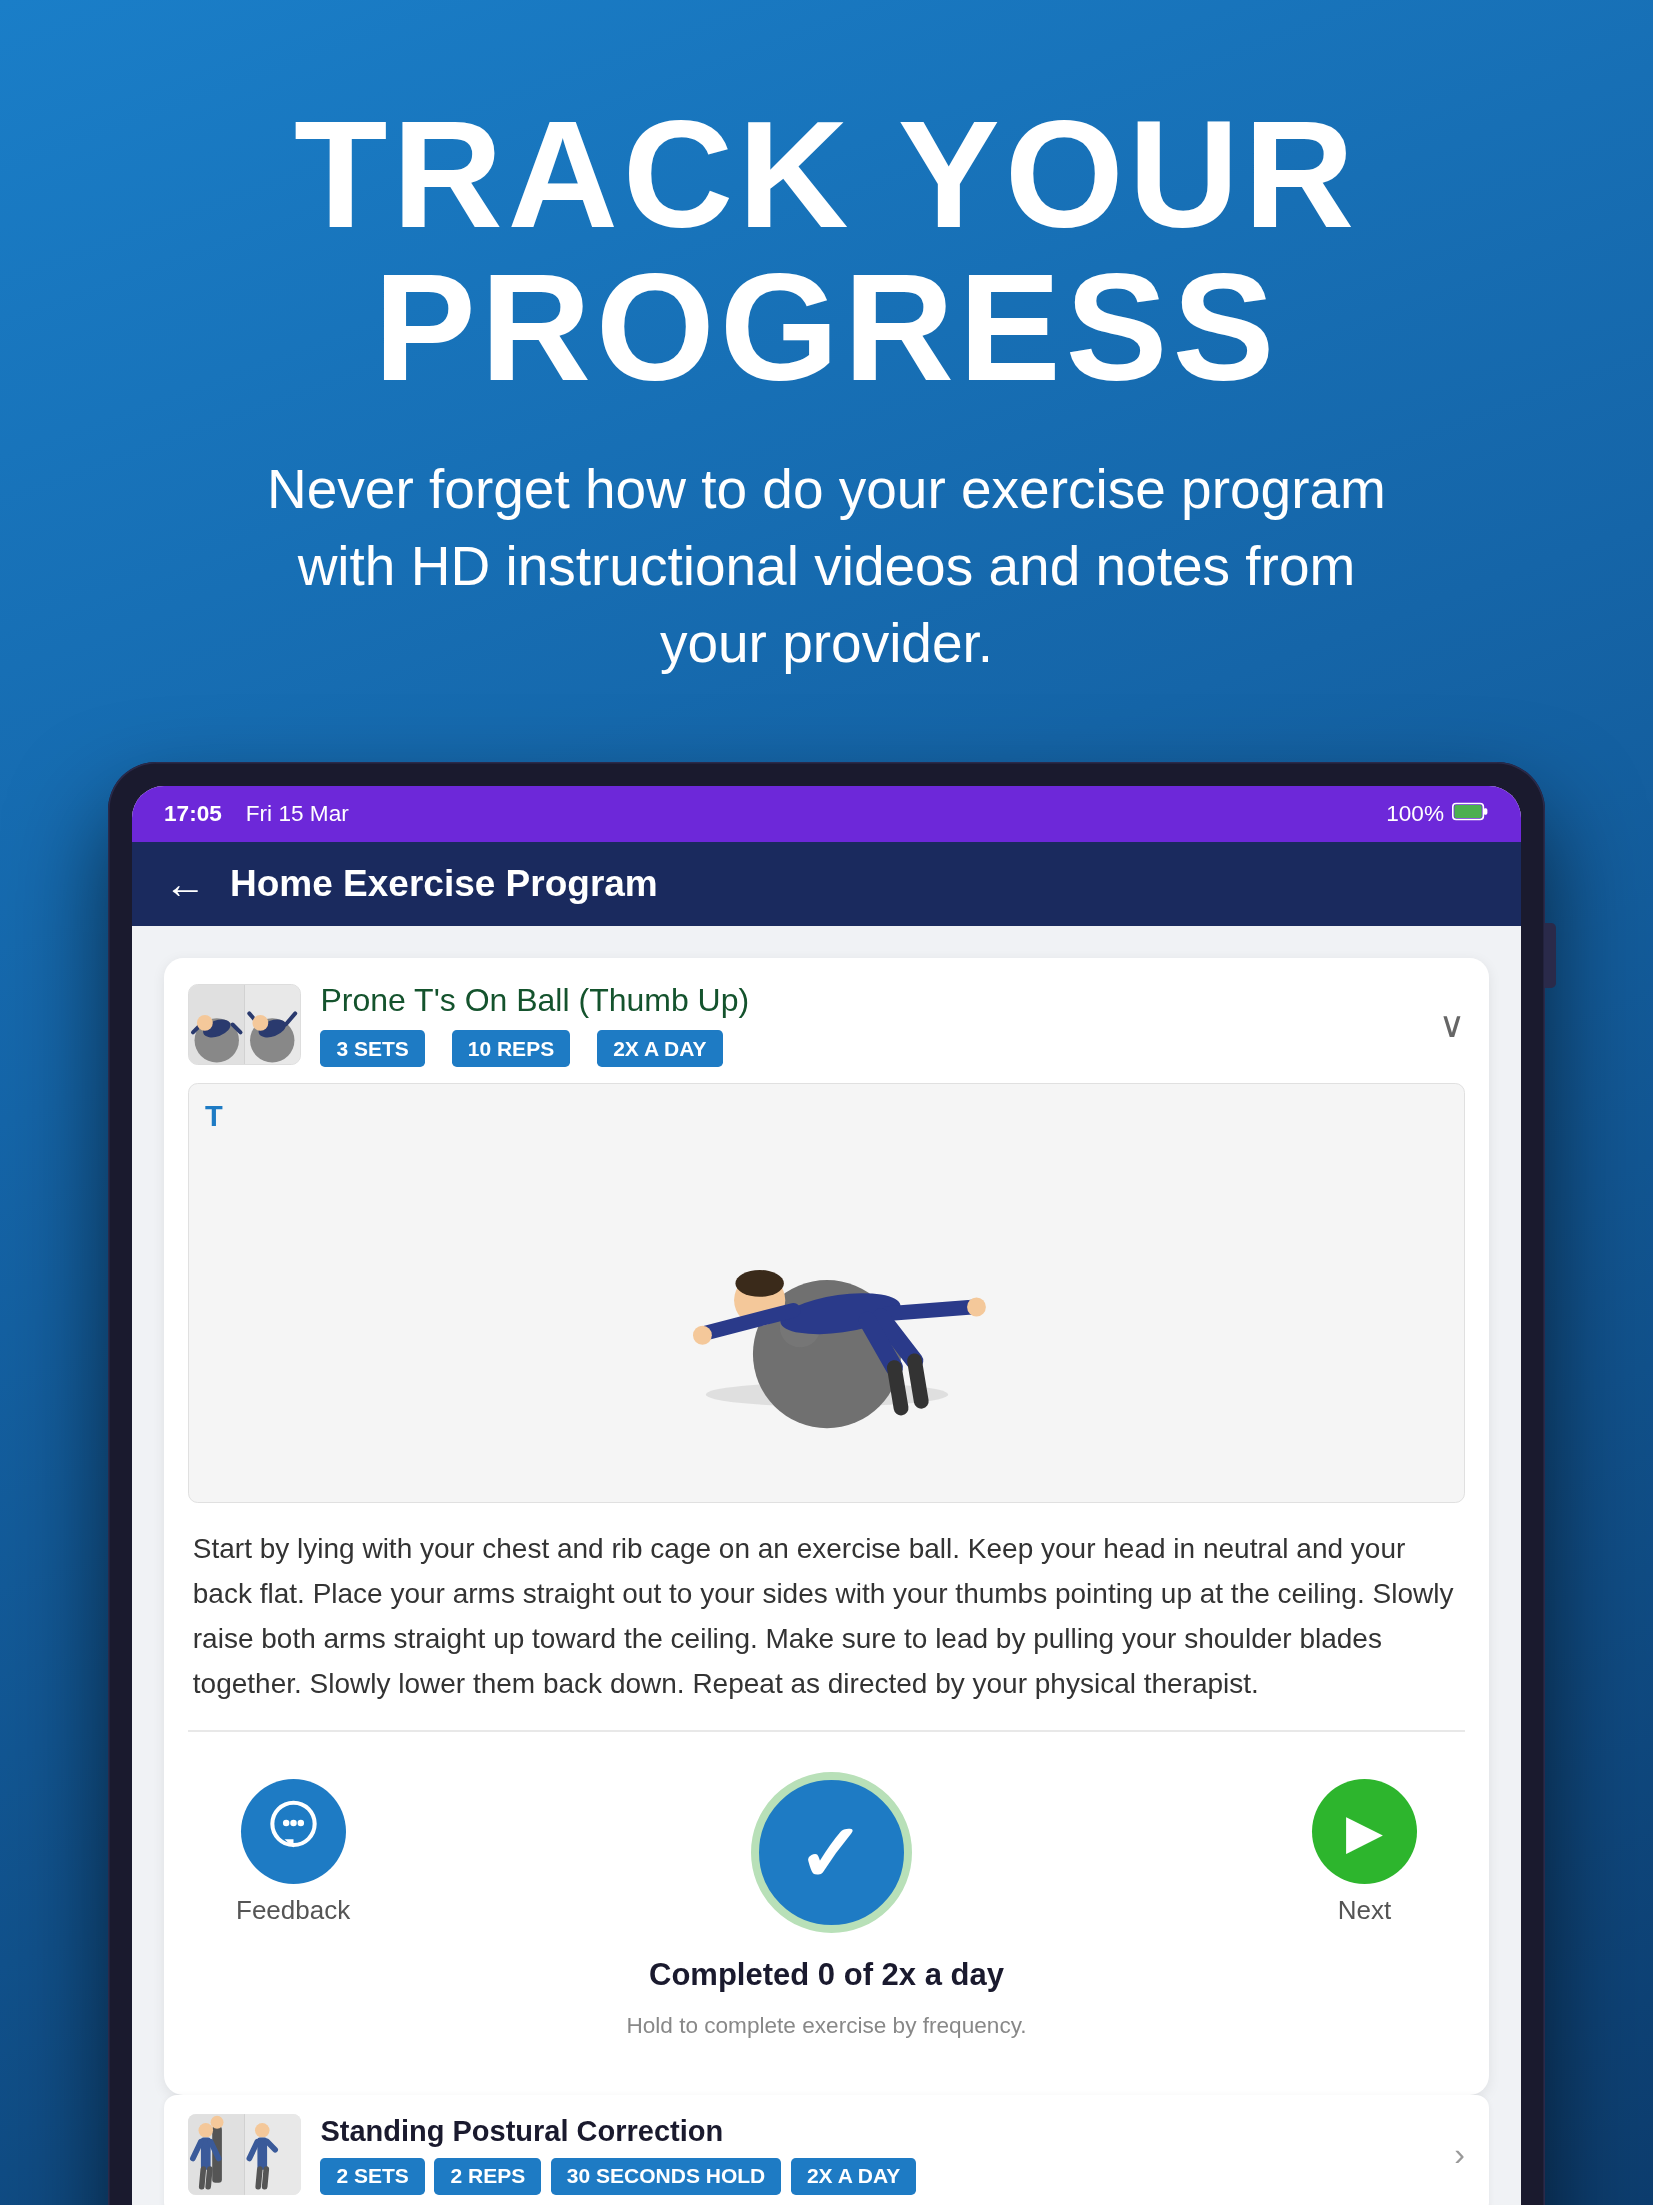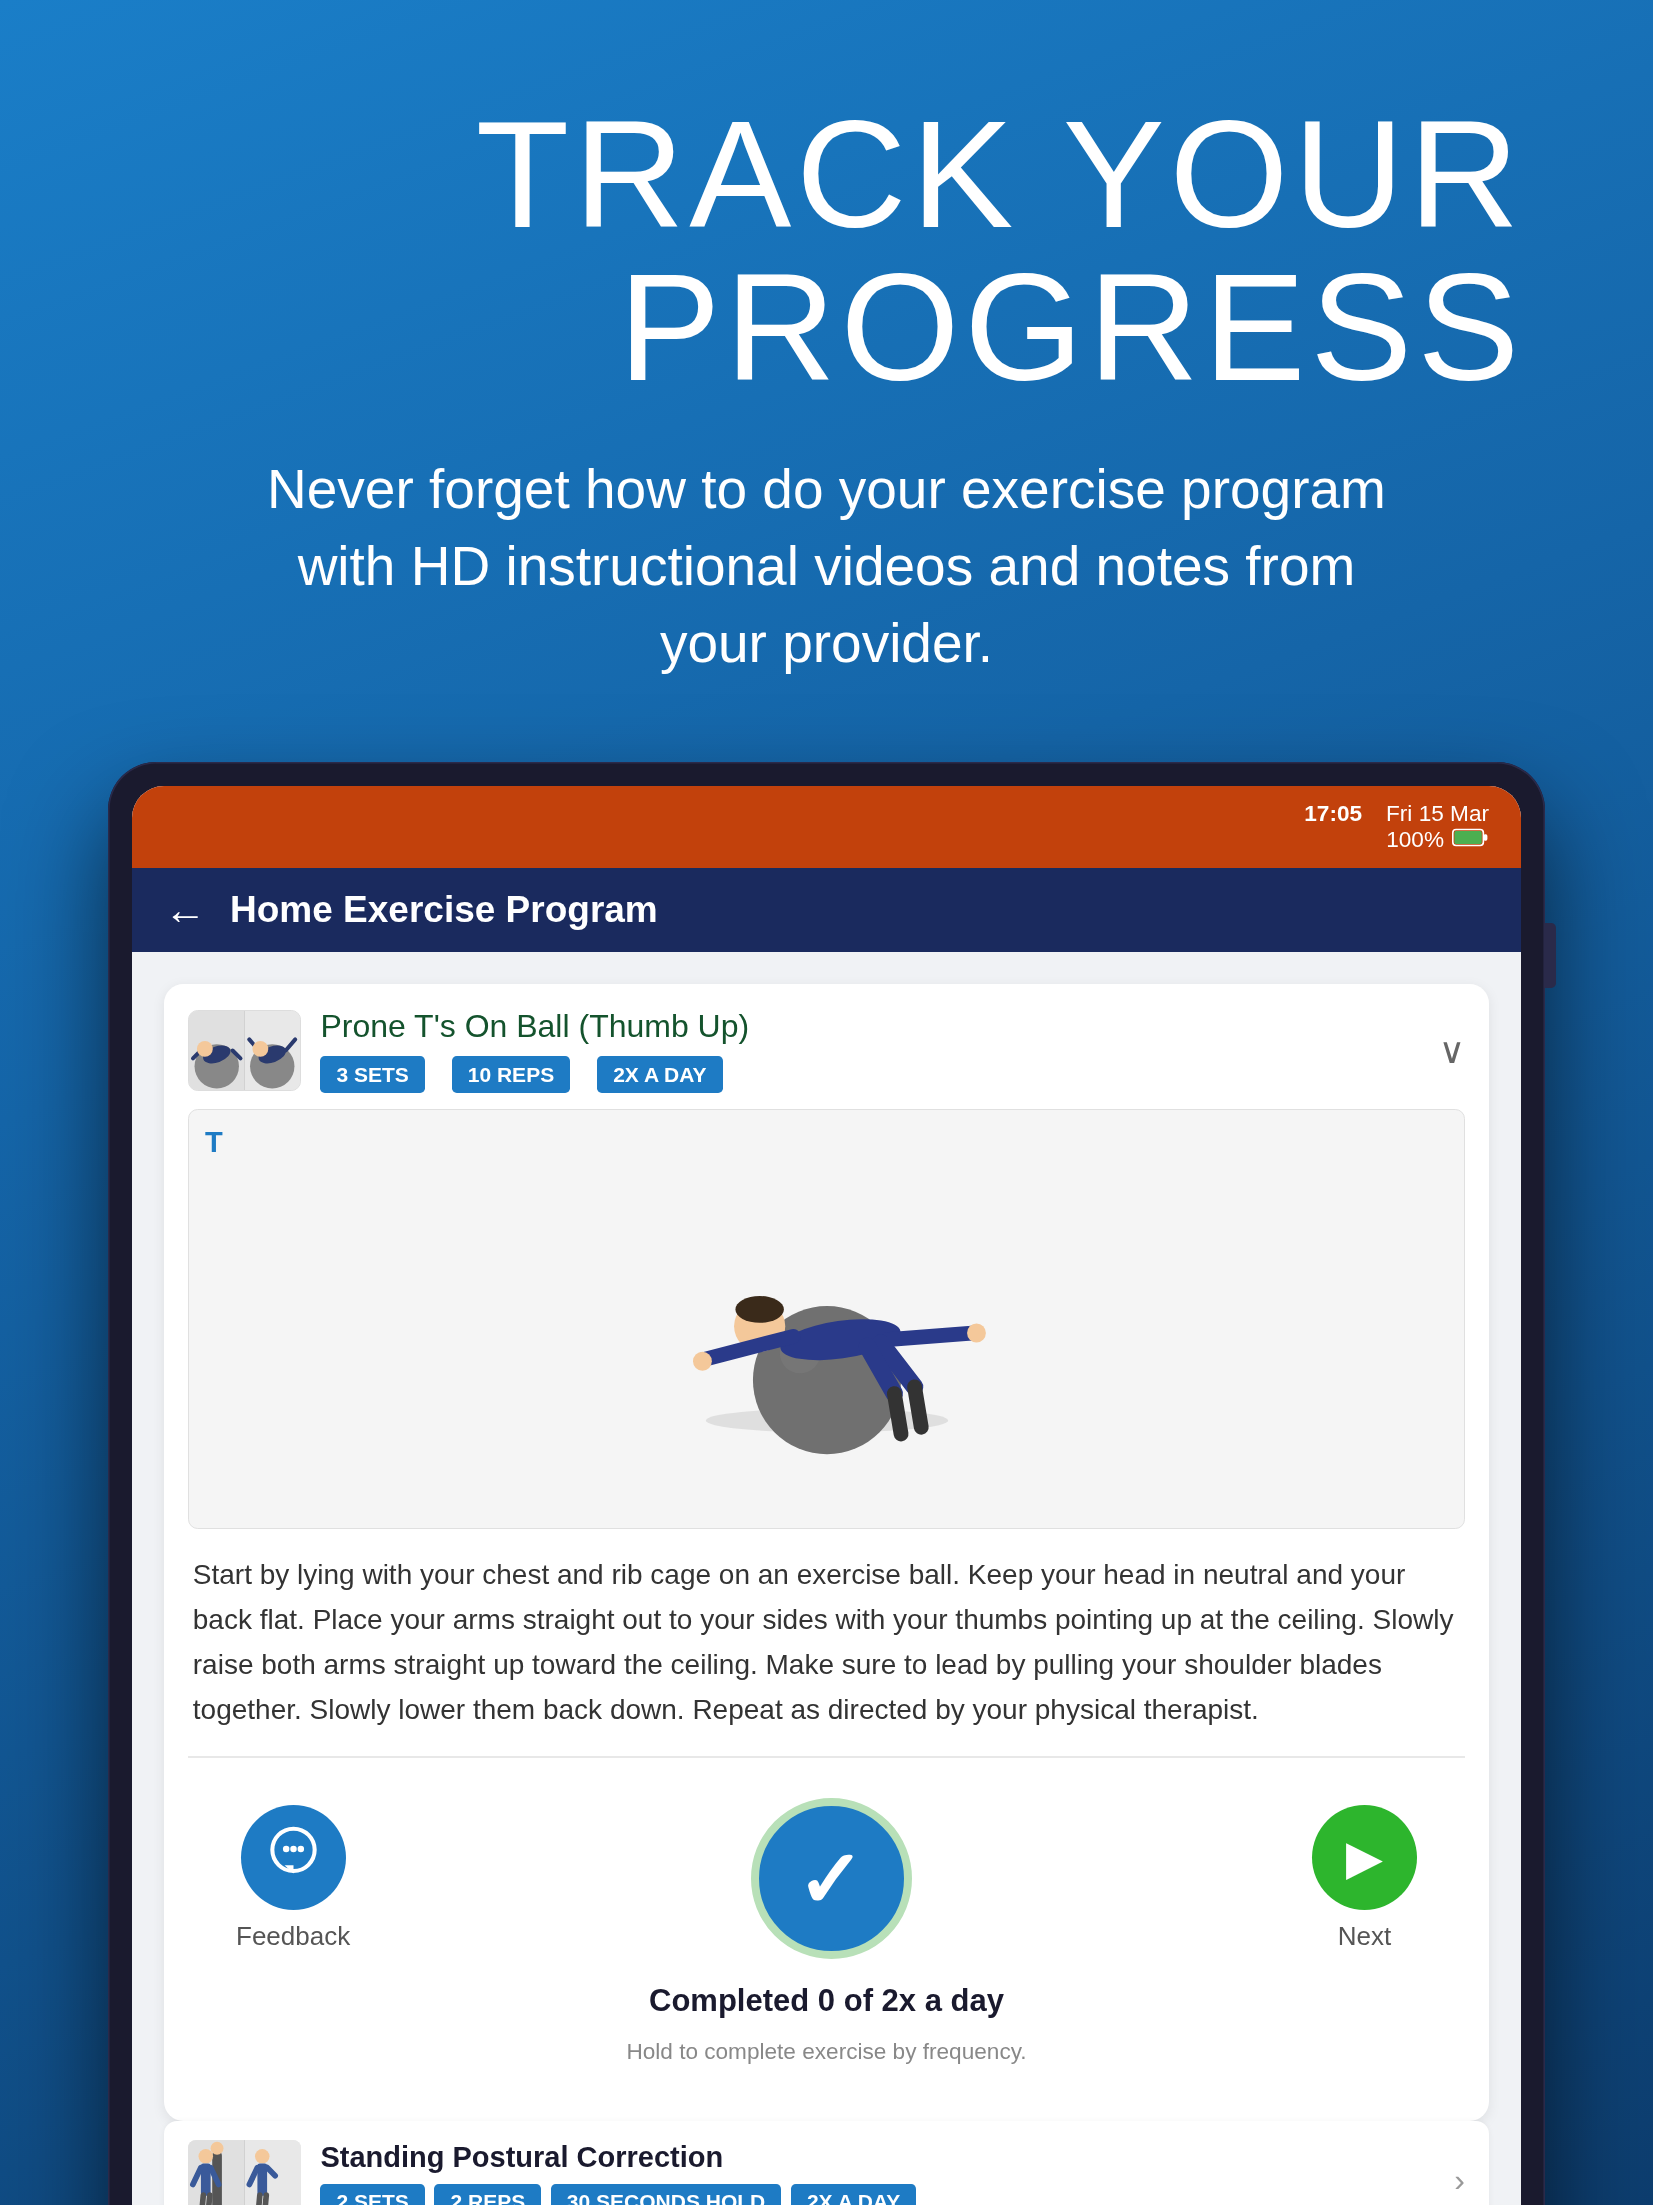--- a/index.html
+++ b/index.html
@@ -15,27 +15,26 @@
     }
 
     .hero-section {
       width: 100%;
       text-align: center;
       padding: 97px 129px 48px;
     }
 
     .hero-title {
       font-size: 153px;
-      font-weight: 400;
+      font-weight: 700;
       color: #ffffff;
       text-transform: uppercase;
       letter-spacing: 4.8px;
       line-height: 1.0;
       margin-bottom: 48px;
-      text-align: right;
     }
 
     .hero-subtitle {
       font-size: 55px;
       color: #ffffff;
       font-weight: 400;
       line-height: 1.4;
       max-width: 1130px;
       margin: 0 auto;
     }
@@ -56,26 +55,25 @@
 
     .tablet-inner {
       background: #ffffff;
       border-radius: 32px;
       overflow: hidden;
       position: relative;
     }
 
     
     .status-bar {
-      background: #c2410c;
+      background: #6d28d9;
       padding: 14.5px 32px;
       display: flex;
       justify-content: space-between;
-      align-items: flex-end;
-      flex-direction: column;
+      align-items: flex-start;
     }
 
     .status-time {
       color: #ffffff;
       font-size: 22.6px;
       font-weight: 600;
     }
 
     .status-date {
       color: #ffffff;

